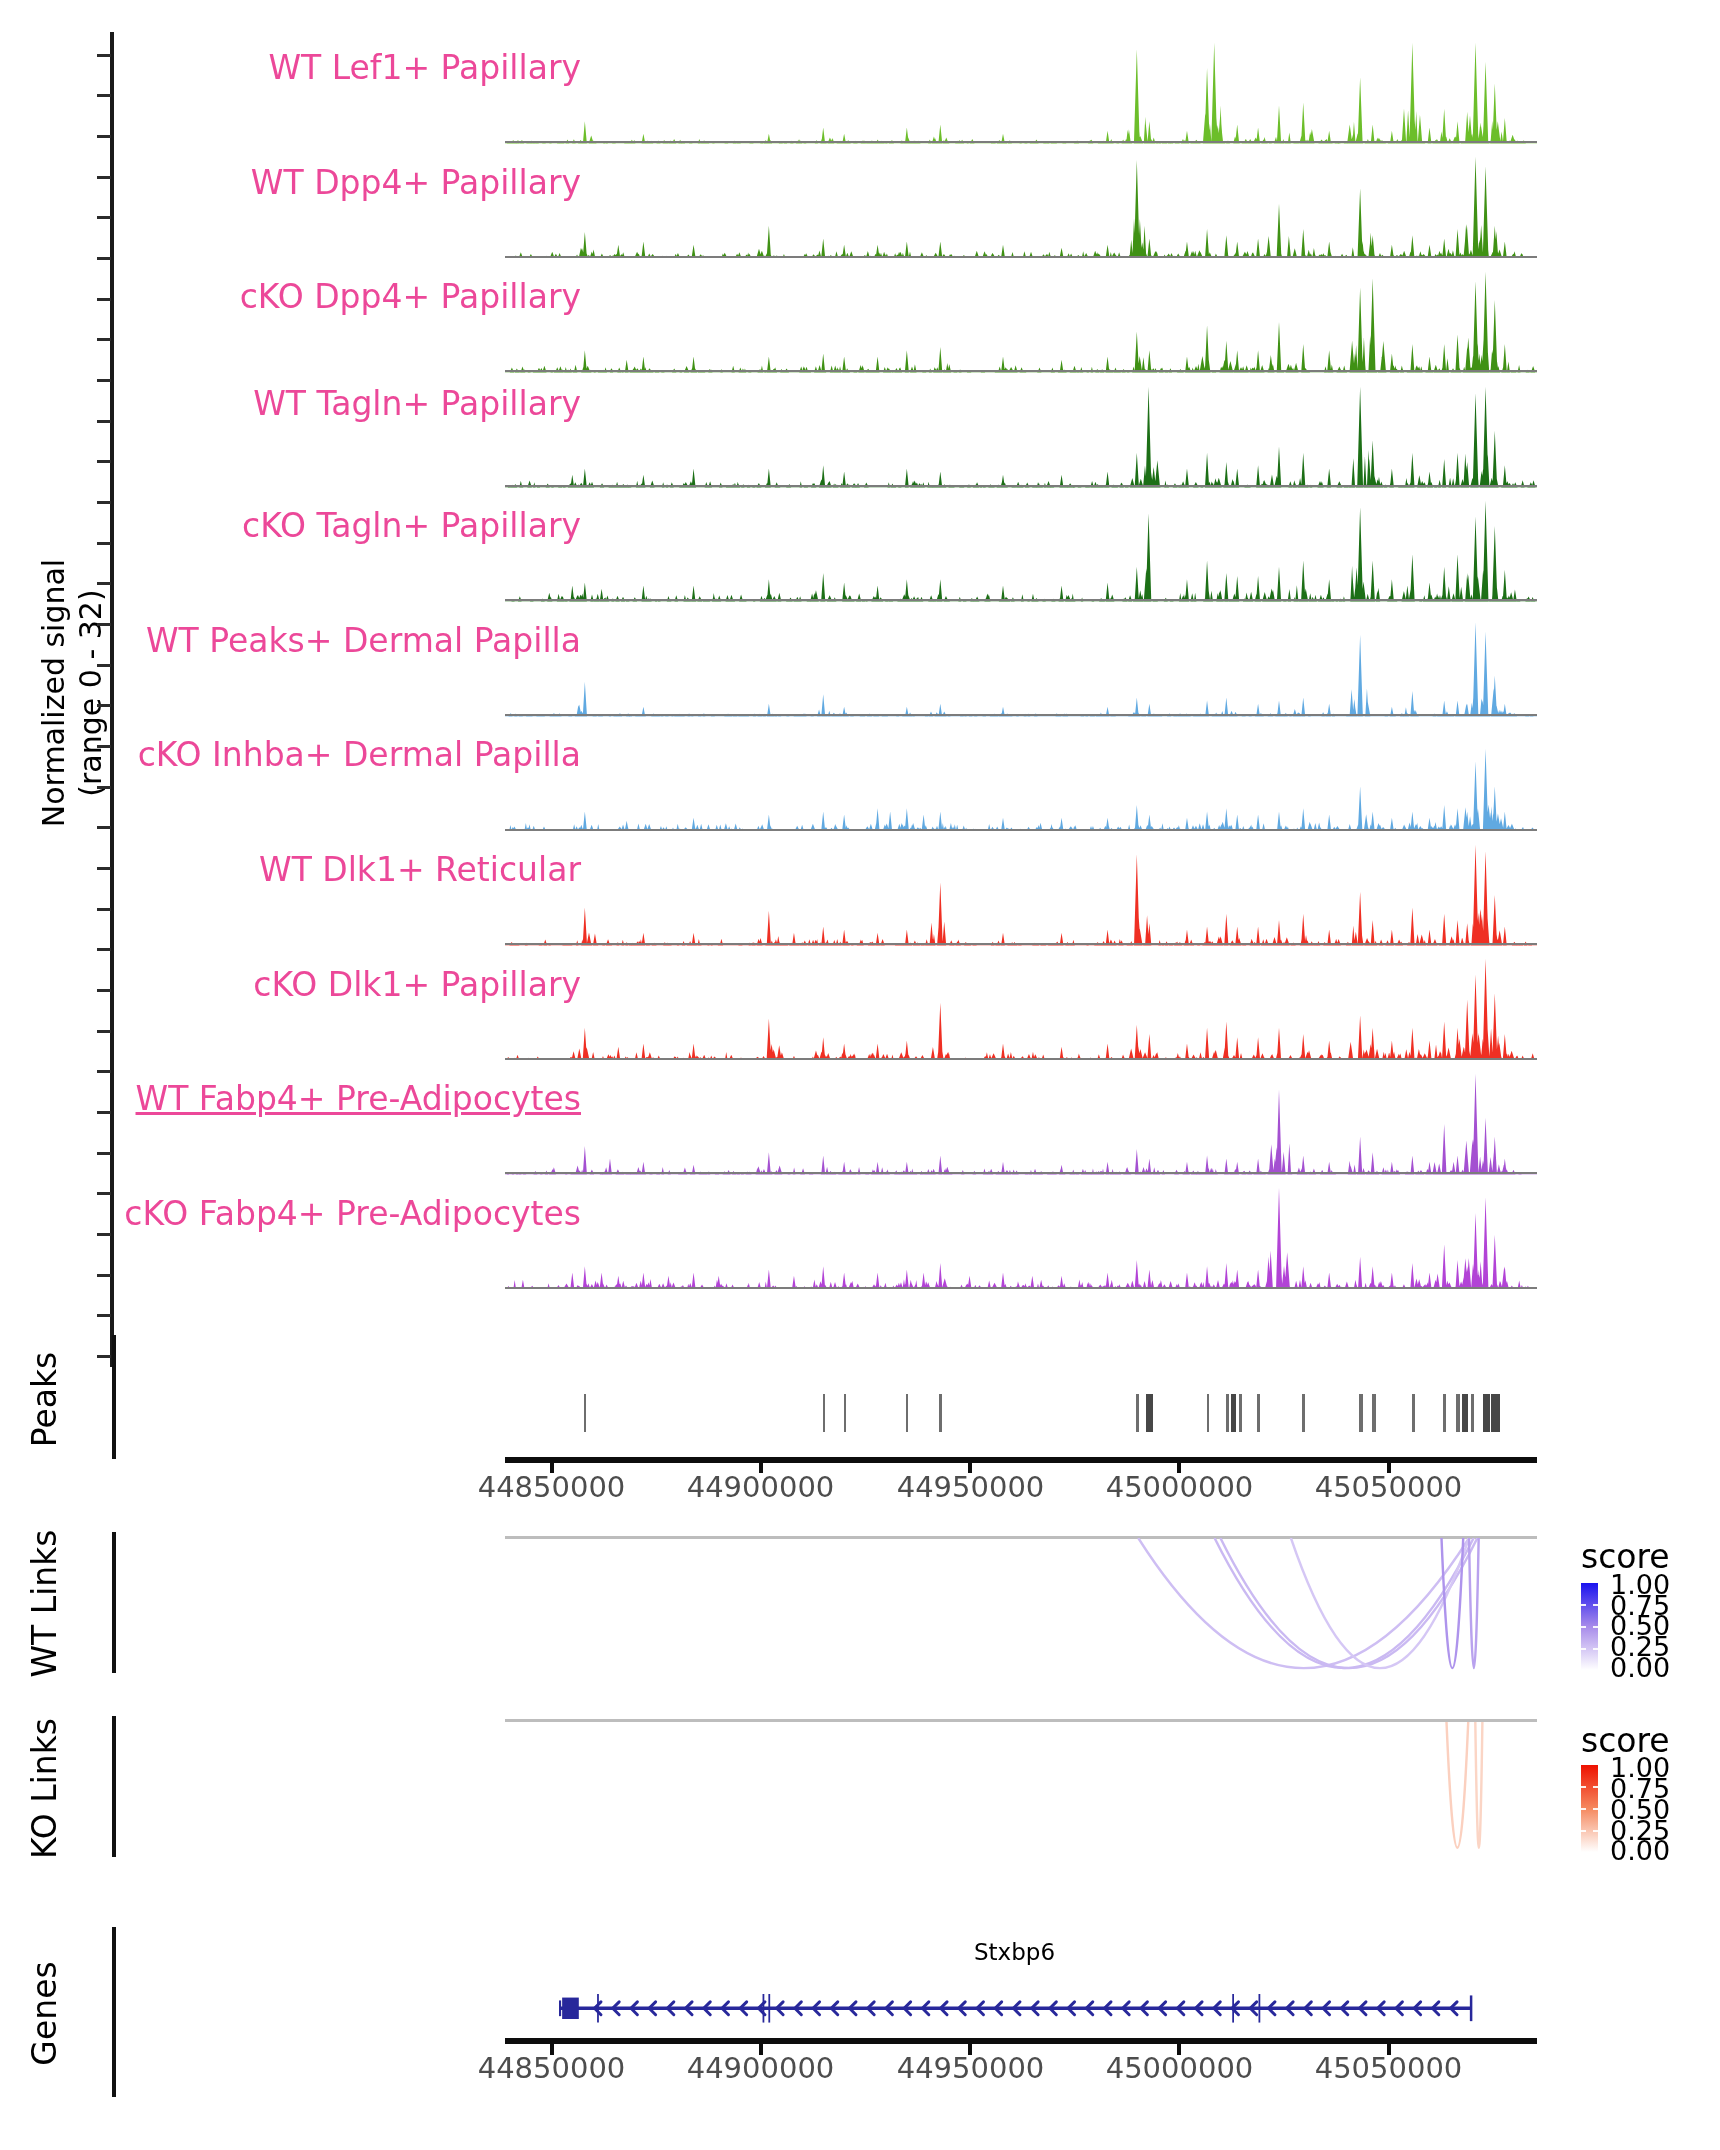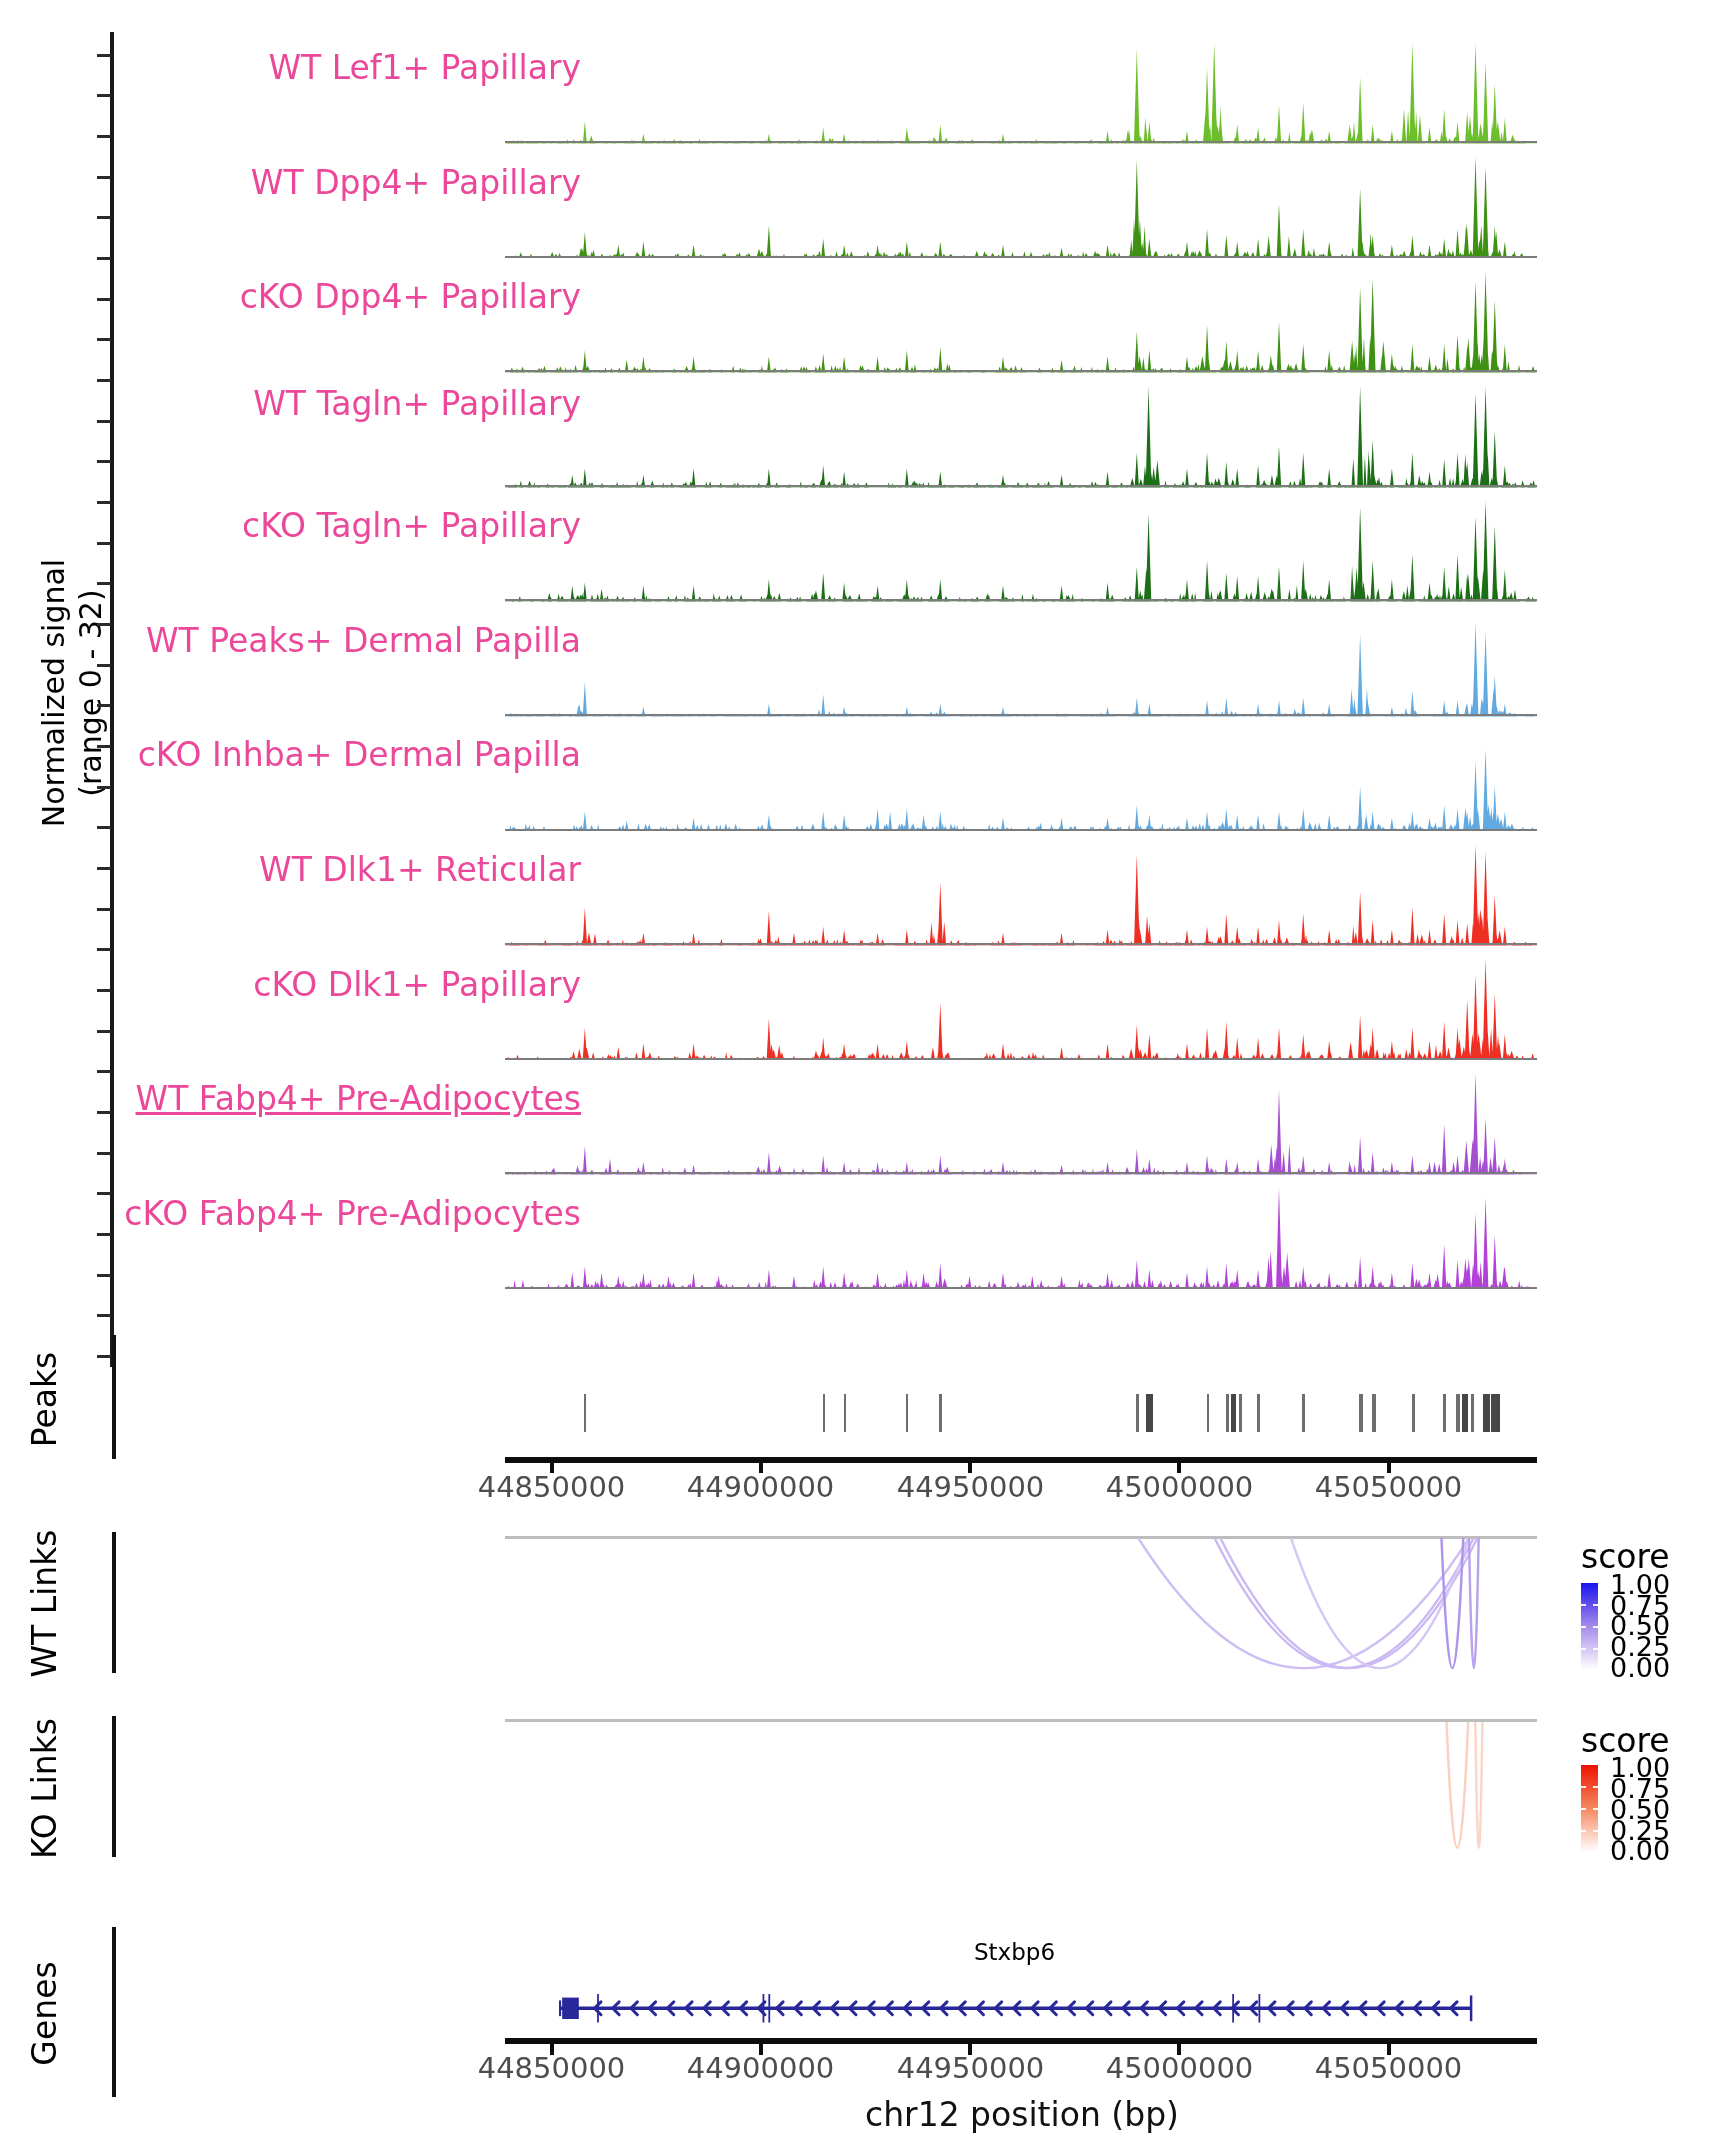--- a/index.html
+++ b/index.html
@@ -283,15 +283,14 @@
   <div id="ko-lgnums" class="abs" style="left:0;top:0;">
       <div class="abs legend-num" style="left: 1610px; top: 1754px;">1.00</div>
       <div class="abs legend-num" style="left: 1610px; top: 1775px;">0.75</div>
       <div class="abs legend-num" style="left: 1610px; top: 1796px;">0.50</div>
       <div class="abs legend-num" style="left: 1610px; top: 1817px;">0.25</div>
       <div class="abs legend-num" style="left: 1610px; top: 1837px;">0.00</div>
     </div>
 
   <div class="abs" style="left:907px;top:1939px;width:215px;text-align:center;font-size:23px;color:#000;">Stxbp6</div>
 
-  <div class="abs" style="left:520px;top:2095px;width:1004px;text-align:center;font-size:33px;color:#111;">chr12 position (bp)</div>
 </div>
 
 
 </body></html>

